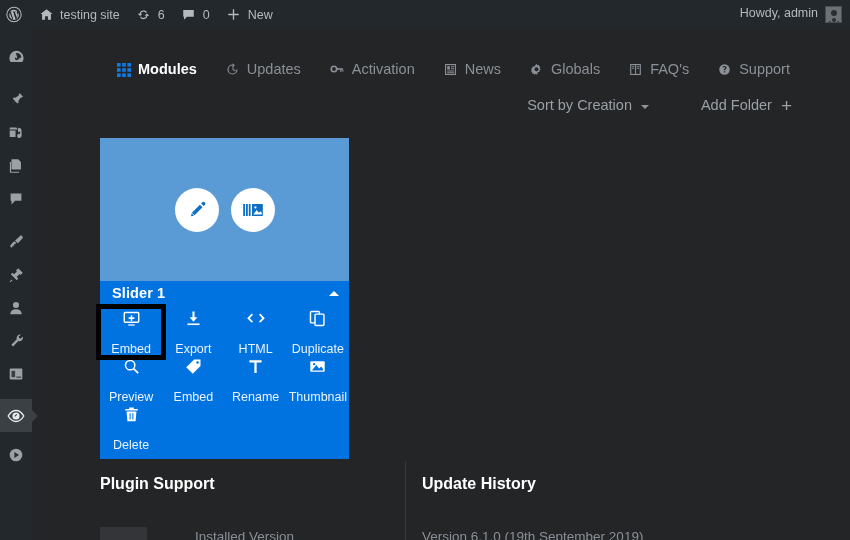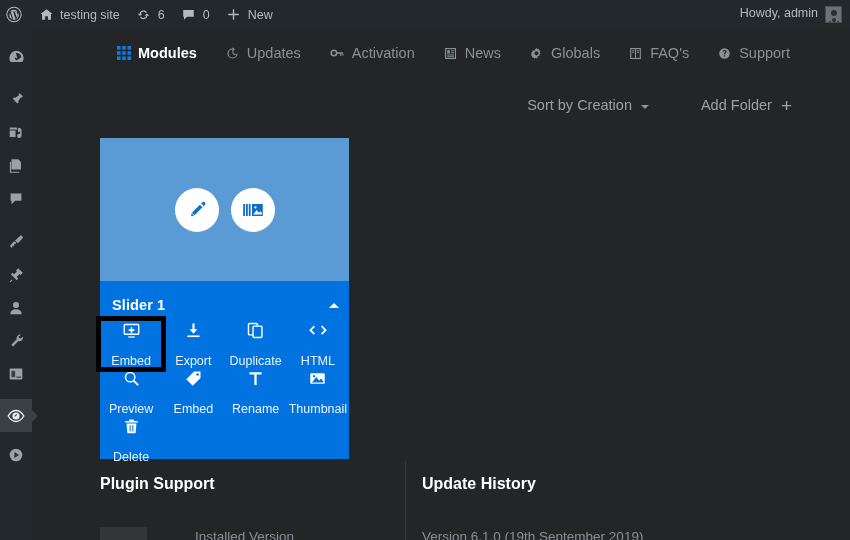--- a/index.html
+++ b/index.html
@@ -68,21 +68,21 @@
 
   
   .pluginbar {
     position: absolute; top: 29px; left: 32px; width: 818px; height: 48px;
     background: #232527;
     display: flex; align-items: center;
     padding-left: 71px;
     z-index: 10;
   }
   .nav-item {
-    display: flex; align-items: center; gap: 7px;
+    display: flex; align-items: flex-end; gap: 7px;
     padding: 0 14px; height: 48px;
     font-size: 14.5px; color: #8b9096; white-space: nowrap;
   }
   .nav-item.active { color: #ffffff; font-weight: bold; }
   .nav-item svg { display: block; }
 
   
   .toolbar {
     position: absolute; top: 86px; left: 32px; width: 818px; height: 38px;
     display: flex; align-items: center; justify-content: flex-end;
@@ -118,21 +118,20 @@
     width: 44px; height: 44px; border-radius: 50%;
     background: #ffffff;
     display: flex; align-items: center; justify-content: center;
   }
   .thumb-btn svg { display: block; }
   .card-titlebar {
     height: 24px;
     display: flex; align-items: center;
     padding: 0 10px 0 12px;
     background: #0073e0;
-    margin-top: 12px;
   }
   .card-title {
     font-size: 14.5px; font-weight: bold; color: #ffffff;
     letter-spacing: .1px;
   }
   .card-collapse {
     margin-left: auto;
     width: 0; height: 0;
     border: 5px solid transparent; border-bottom-color: #ffffff; border-top: 0;
   }
@@ -492,41 +491,41 @@
         <svg width="19" height="19" viewBox="0 0 20 20">
           <path d="M8.9 2.6h2.2v6.1h3L10 13.4 5.9 8.7h3z" fill="#ffffff"></path>
           <path d="M3.6 15.2h12.8v1.7H3.6z" fill="#ffffff"></path>
         </svg>
       </span>
       <span class="label">Export</span>
     </div>
 
     <div class="action">
       <span>
-        <svg width="19" height="19" viewBox="0 0 20 20">
-          <rect x="2.6" y="2.6" width="9.4" height="12" rx="1" fill="none" stroke="#ffffff" stroke-width="1.5"></rect>
-          <rect x="7.4" y="5.4" width="9.4" height="12" rx="1" fill="#0073e0" stroke="#ffffff" stroke-width="1.5"></rect>
-        </svg>
-      </span>
-      <span class="label">Duplicate</span>
-    </div>
-
-    <div class="action">
-      <span>
         <svg width="22" height="19" viewBox="0 0 24 20">
           <path d="M7.4 4.6 8.7 5.9 5.2 9.6l3.5 3.7-1.3 1.3L2.4 9.6z" fill="#ffffff"></path>
           <path d="M16.6 4.6 21.6 9.6l-5 5-1.3-1.3 3.5-3.7-3.5-3.7z" fill="#ffffff"></path>
         </svg>
       </span>
       <span class="label">HTML</span>
     </div>
 
     <div class="action">
       <span>
         <svg width="19" height="19" viewBox="0 0 20 20">
+          <rect x="2.6" y="2.6" width="9.4" height="12" rx="1" fill="none" stroke="#ffffff" stroke-width="1.5"></rect>
+          <rect x="7.4" y="5.4" width="9.4" height="12" rx="1" fill="#0073e0" stroke="#ffffff" stroke-width="1.5"></rect>
+        </svg>
+      </span>
+      <span class="label">Duplicate</span>
+    </div>
+
+    <div class="action">
+      <span>
+        <svg width="19" height="19" viewBox="0 0 20 20">
           <circle cx="8.6" cy="8.6" r="4.9" fill="none" stroke="#ffffff" stroke-width="1.6"></circle>
           <path d="M12.2 12.2 17 17" stroke="#ffffff" stroke-width="1.8" fill="none"></path>
         </svg>
       </span>
       <span class="label">Preview</span>
     </div>
 
     <div class="action">
       <span>
         <svg width="19" height="19" viewBox="0 0 20 20">

